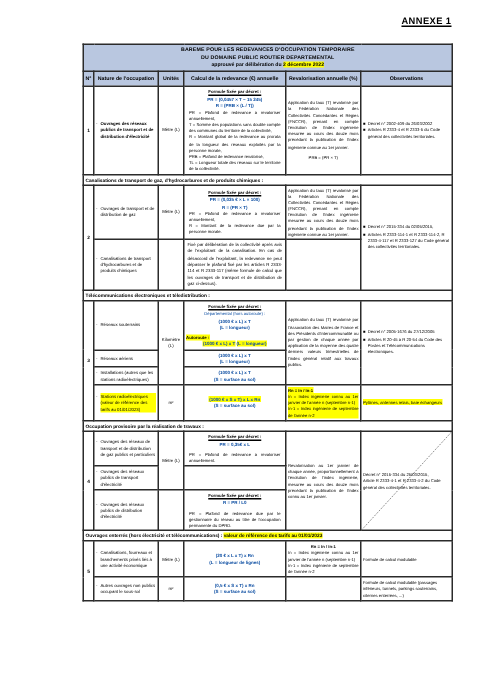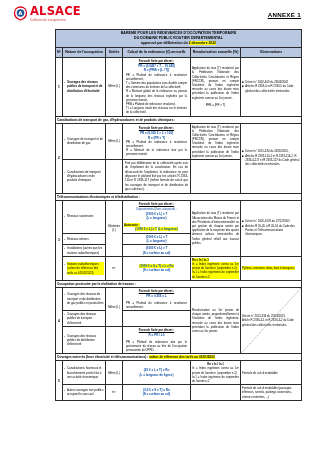--- a/index.html
+++ b/index.html
@@ -61,33 +61,20 @@
   .sec{background:#ffffff;font-size:3.2px;font-weight:bold;padding:2px 3px;}
   .diag{position:relative;}
   .diag svg{position:absolute;inset:0;width:100%;height:100%;}
 </style>
 </head>
 <body>
 
 <div class="page">
 
   <div class="hdr">
-    <div class="logo">
-      <span class="logo-mark">
-        <svg viewBox="0 0 30 30" width="15" height="15">
-          <path d="M15 2 C8 2 3 7 3 14 C3 21 9 26 15 28 C21 26 27 21 27 14 C27 7 22 2 15 2 Z" fill="none" stroke="#e2001a" stroke-width="2.6"></path>
-          <circle cx="15" cy="14" r="7.5" fill="#1d4f91"></circle>
-          <text x="15" y="18.4" font-size="11" font-weight="bold" fill="#ffffff" text-anchor="middle" font-family="DejaVu Sans, sans-serif">A</text>
-        </svg>
-      </span>
-      <span class="logo-txt">
-        <span class="logo-name">ALSACE</span>
-        <span class="logo-sub">Collectivité européenne</span>
-      </span>
-    </div>
     <div class="annexe">ANNEXE 1</div>
   </div>
 
   <table class="tbl">
     <colgroup>
       <col class="c-num">
         <col class="c-nat">
         <col class="c-uni">
       <col class="c-cal">
         <col class="c-rev">

